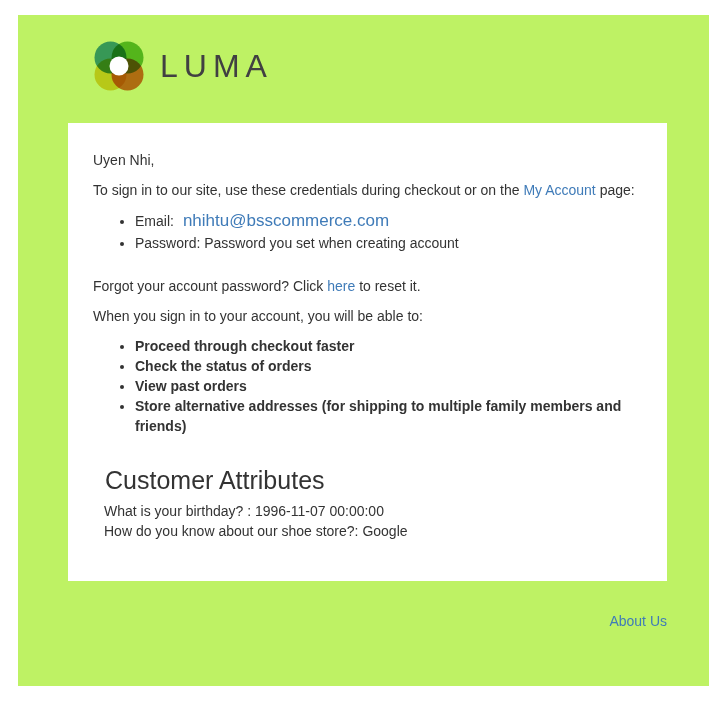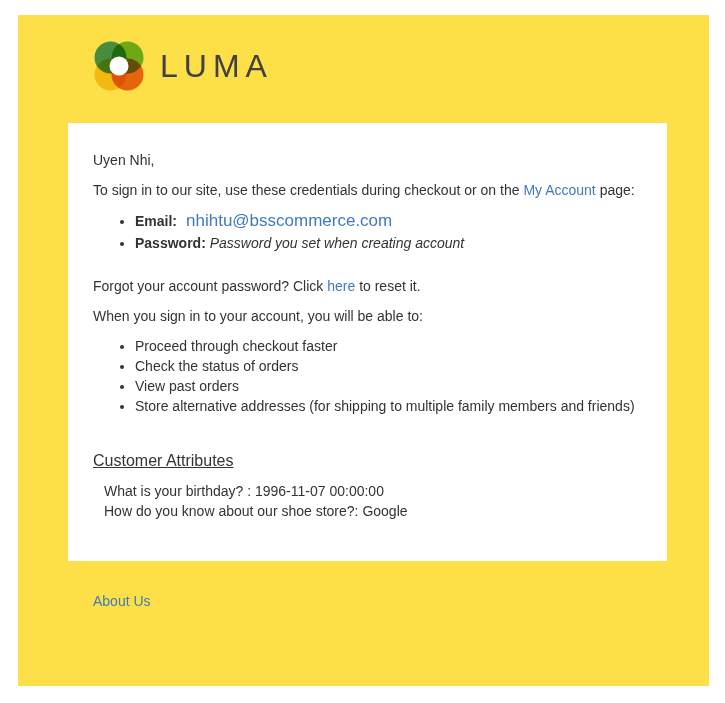--- a/index.html
+++ b/index.html
@@ -7,21 +7,21 @@
     margin: 0; padding: 0;
     width: 725px; height: 703px;
     background: #ffffff;
     font-family: "Liberation Sans", sans-serif;
     overflow: hidden;
   }
   .panel {
     position: absolute;
     left: 18px; top: 15px;
     width: 691px; height: 671px;
-    background: #fde047;
+    background: #bef264;
     padding: 25px 42px 0 50px;
   }
   .logo-row {
     margin-left: 25px;
     height: 52px;
     display: flex;
     align-items: center;
     gap: 15px;
   }
   .luma-word {
@@ -50,48 +50,49 @@
     cursor: pointer;
   }
   ul.credentials {
     list-style: disc;
     margin: 8px 0 22px 0;
     padding-left: 42px;
   }
   ul.credentials li {
     line-height: 22px;
   }
-  ul.credentials .label { font-weight: bold; }
+  ul.credentials .label { font-weight: normal; }
   .email-link { font-size: 17px; margin-left: 9px; }
-  .password-value { font-style: italic; }
+  .password-value { }
   ul.benefits {
     list-style: disc;
     margin: 10px 0 0 0;
     padding-left: 42px;
+    font-weight: bold;
   }
   ul.benefits li { line-height: 20px; }
   h2.attributes-heading {
-    font-size: 16px;
+    font-size: 25px;
     font-weight: 400;
     color: #333333;
-    margin: 32px 0 0 0;
+    margin: 32px 0 0 12px;
     line-height: 25px;
-    text-decoration: underline;
   }
   p.attributes-lines {
     margin: 8px 0 0 11px;
     line-height: 20px;
   }
   .footer-links {
     margin: 30px 0 0 25px;
   }
   .footer-links a {
     display: block;
     font-size: 14px;
     line-height: 20px;
+    text-align: right;
   }
 </style>
 </head>
 <body>
 
 <div class="panel">
 
   <div class="logo-row">
     <svg width="52" height="52" viewBox="0 0 52 52">
       <circle cx="17.5" cy="17.5" r="16" style="mix-blend-mode:multiply" fill="#4AA0DB"></circle>

